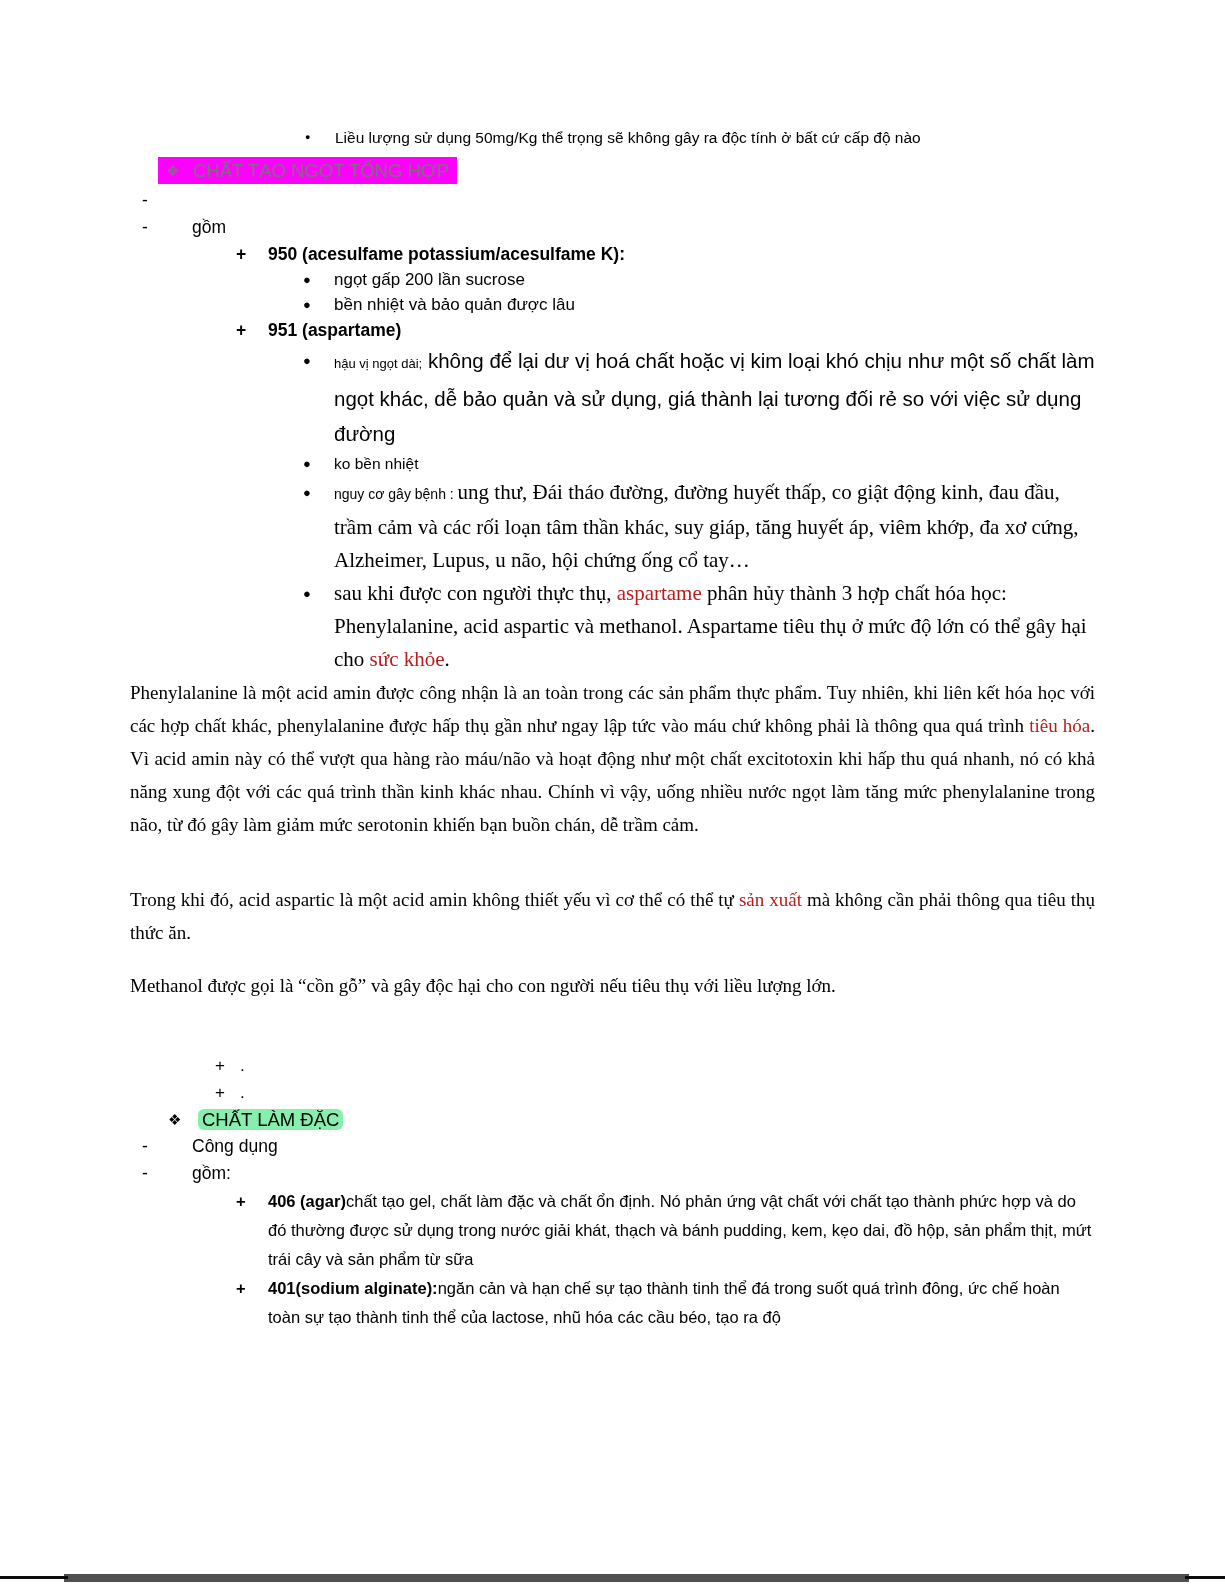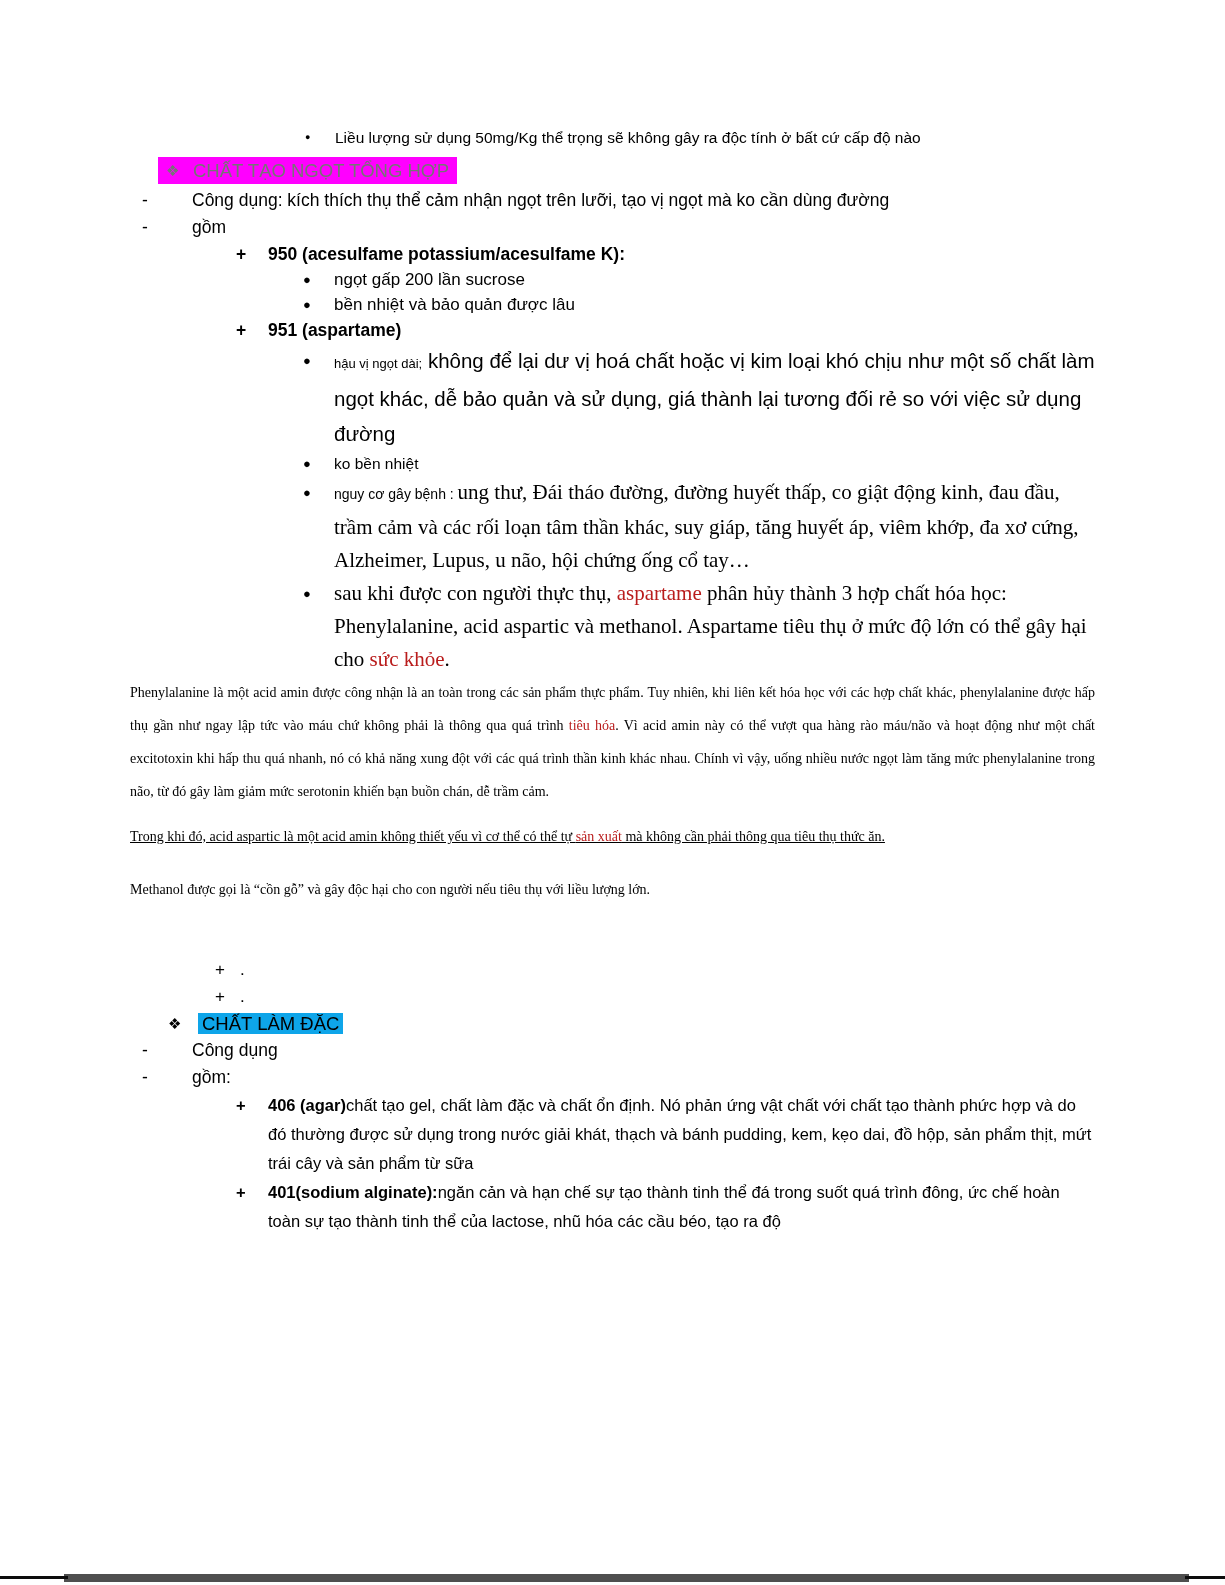--- a/index.html
+++ b/index.html
@@ -19,21 +19,21 @@
 
   
   .h1row { margin-left:28px; margin-top:8px; }
   .hl-magenta {
     display:inline-flex; background:#ff00ff; color:#757575;
     font-size:18.5px; line-height:27px; padding:0 8px 0 2px;
   }
   .hl-magenta .marker { width:33px; font-size:15px; line-height:27px; padding-left:6px; }
   .h2row { margin-left:38px; font-size:18.5px; line-height:27px; }
   .h2row .marker { width:30px; font-size:15px; }
-  .hl-pink { background:#0ea5e9; padding:0 4px; }
+  .hl-pink { background:#86efac; padding:0 4px;border-radius:6px; }
 
   
   .dash { margin-left:12px; font-size:17.5px; line-height:27px; }
   .dash .marker { width:50px; }
   .first-dash { margin-top:3px; }
 
   
   .plus { margin-left:106px; font-size:17.5px; line-height:26px; }
   .plus .marker { width:32px; }
   .bold { font-weight:bold; }
@@ -45,23 +45,23 @@
   .dot-big { margin-left:173px; font-size:20.5px; line-height:35px; }
   .dot-big .marker { width:31px; font-size:13px; line-height:35px; }
   .dot-serif { margin-left:173px; font-size:21px; line-height:33px; }
   .dot-serif .marker { width:31px; font-size:13px; line-height:33px; }
   .small-prefix { font-size:13px; }
   .sans-prefix { font-family:"Liberation Sans","DejaVu Sans",sans-serif; font-size:14px; }
   .serif { font-family:"Liberation Serif","DejaVu Serif",serif; }
 
   .para {
     font-family:"Liberation Serif","DejaVu Serif",serif;
-    font-size:14px; line-height:33px; text-align:justify;
+    font-size:19px; line-height:33px; text-align:justify;
   }
-  .para2 { margin-top:12px;text-decoration:underline; }
+  .para2 { margin-top:42px; }
   .para3 { margin-top:20px; }
 
   .link { color:#b91c1c; text-decoration:none; cursor:pointer; }
 
   
   .ph-block { margin-top:50px; }
   .ph { margin-left:85px; font-size:17px; line-height:27px; }
   .ph .marker { width:25px; }
 
   
@@ -85,21 +85,20 @@
 
   <div class="h1row">
     <span class="hl-magenta">
       <span class="marker">❖</span>
       <span>CHẤT TẠO NGỌT TỔNG HỢP</span>
     </span>
   </div>
 
   <div class="row dash first-dash">
     <span class="marker">-</span>
-    <div>Công dụng: kích thích thụ thể cảm nhận ngọt trên lưỡi, tạo vị ngọt mà ko cần dùng đường</div>
   </div>
 
   <div class="row dash">
     <span class="marker">-</span>
     <div>gồm</div>
   </div>
 
   <div class="row plus">
     <span class="marker bold">+</span>
     <div class="bold">950 (acesulfame potassium/acesulfame K):</div>

